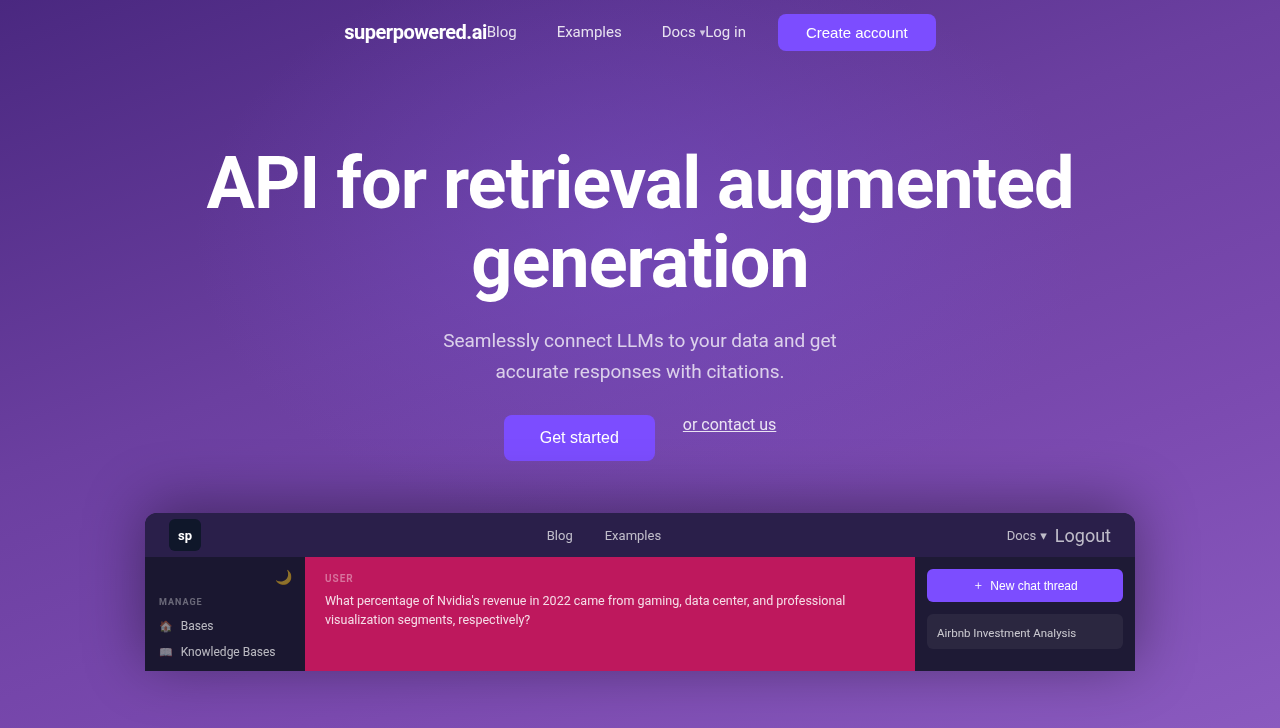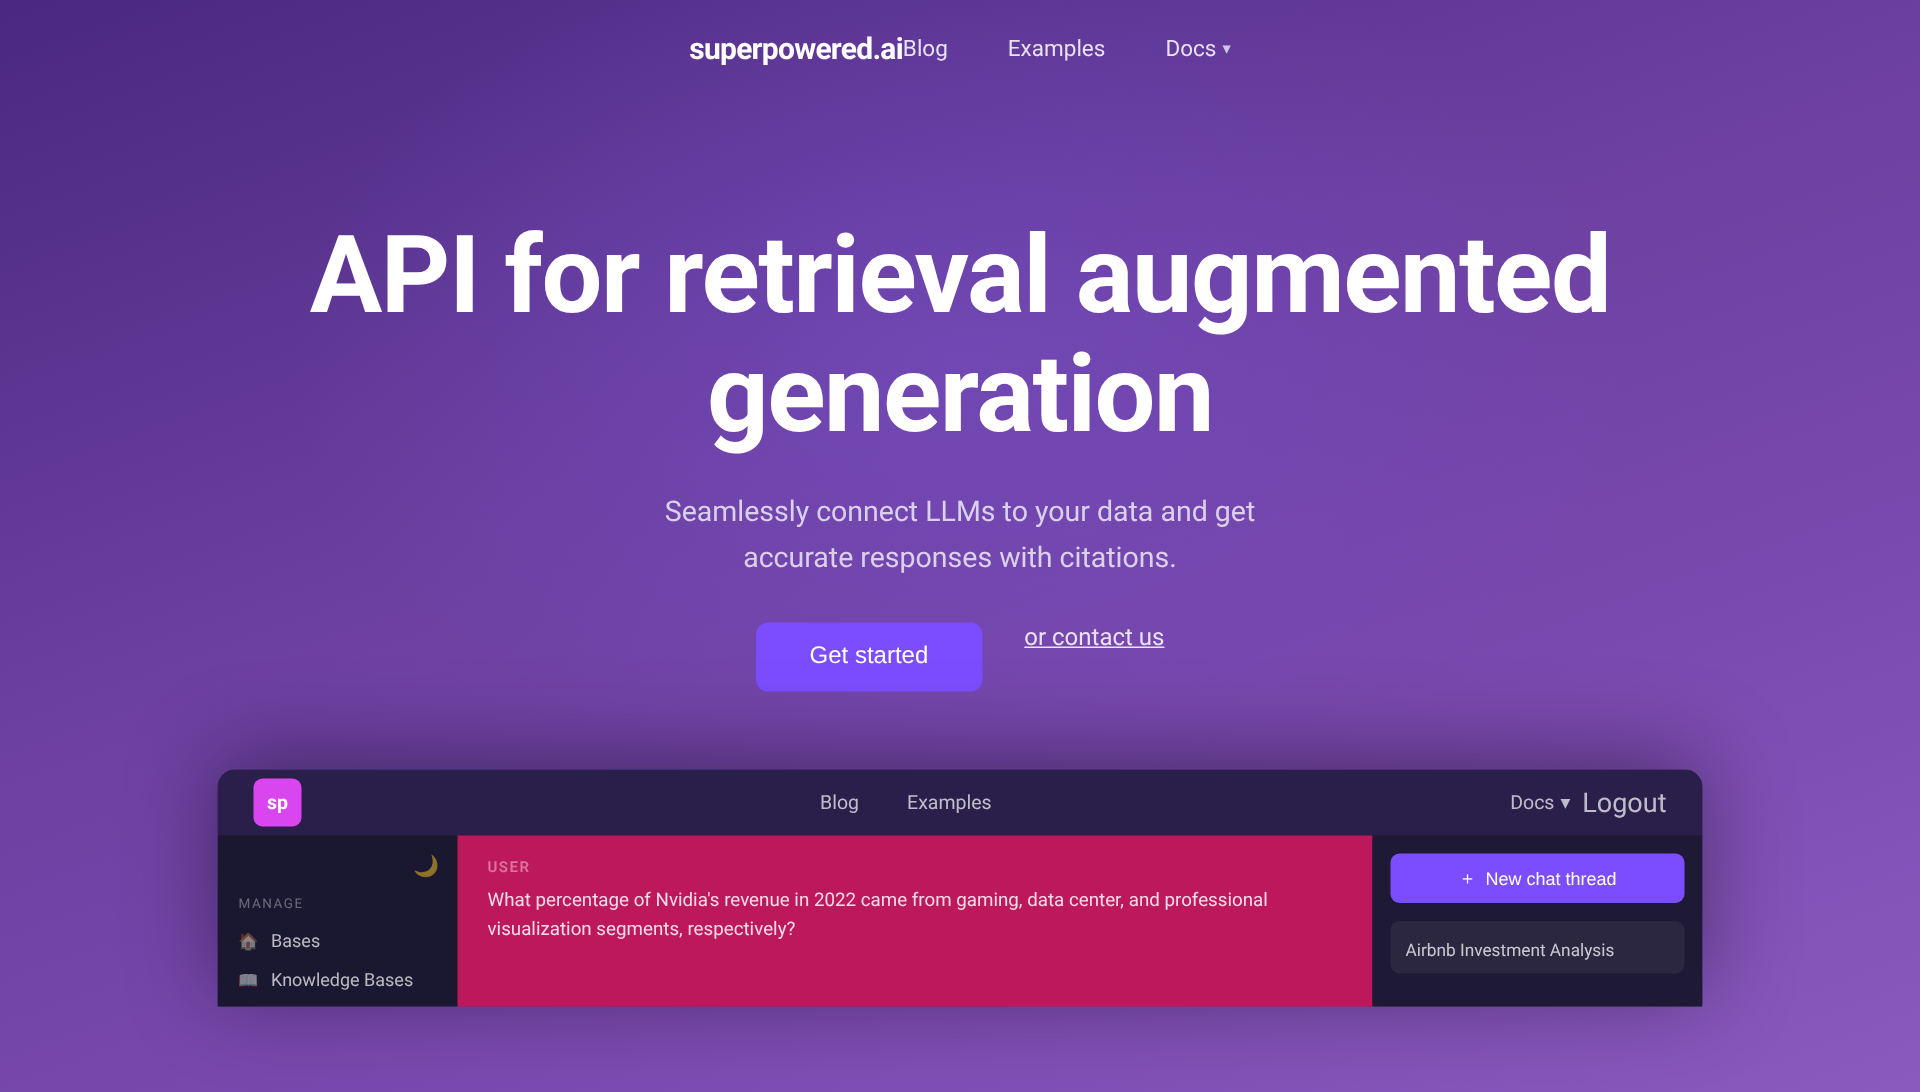--- a/index.html
+++ b/index.html
@@ -161,21 +161,21 @@
       display: flex;
       align-items: center;
       justify-content: space-between;
       padding: 0 24px;
       height: 44px;
       flex-shrink: 0;
     }
     .app-logo {
       width: 32px;
       height: 32px;
-      background: #d946ef;
+      background: #0f172a;
       border-radius: 6px;
       display: flex;
       align-items: center;
       justify-content: center;
       color: #fff;
       font-size: 13px;
       font-weight: 700;
     }
     .app-nav-center {
       display: flex;
@@ -219,21 +219,21 @@
       display: flex;
       justify-content: flex-end;
       padding: 0 12px 8px;
     }
     .moon-icon {
       font-size: 14px;
       color: rgba(255,255,255,0.5);
     }
     .sidebar-section-label {
       font-size: 9px;
-      font-weight: 400;
+      font-weight: 700;
       letter-spacing: 1px;
       color: rgba(255,255,255,0.35);
       padding: 4px 14px 6px;
       text-transform: uppercase;
     }
     .sidebar-item {
       display: flex;
       align-items: center;
       gap: 8px;
       padding: 6px 14px;
@@ -307,20 +307,24 @@
 
   <nav>
     <span class="nav-logo">superpowered.ai</span>
     <div class="nav-links">
       <a class="nav-link">Blog</a>
       <a class="nav-link">Examples</a>
       <a class="nav-link nav-docs">
         <span>Docs</span>
         <span class="chevron">▾</span>
       </a>
+    </div>
+    <div class="nav-right">
+      <span class="nav-login">Log in</span>
+      <button class="btn-create">Create account</button>
     </div>
   </nav>
 
   <div class="hero-content">
     <h1 class="hero-title">
       <span>API for retrieval augmented</span><br>
       <span>generation</span>
     </h1>
     <p class="hero-subtitle">
       Seamlessly connect LLMs to your data and get<br>accurate responses with citations.

